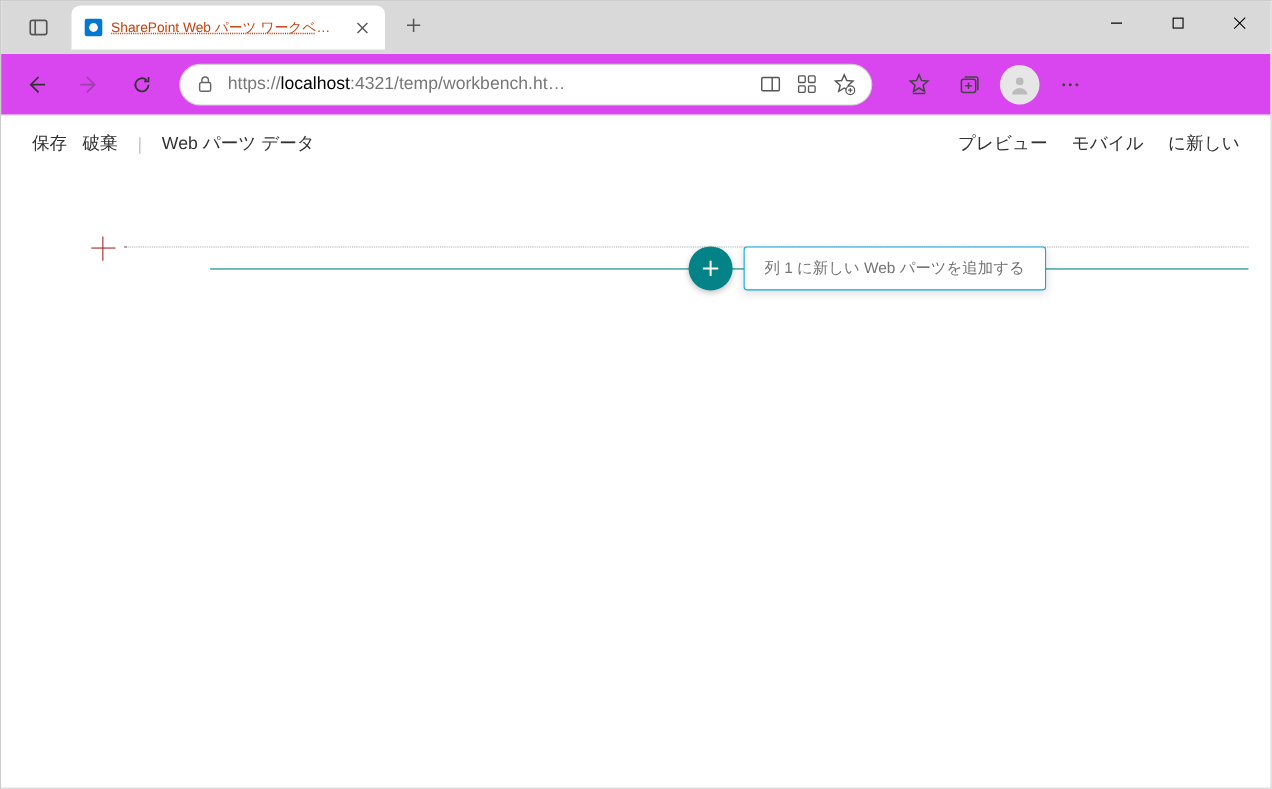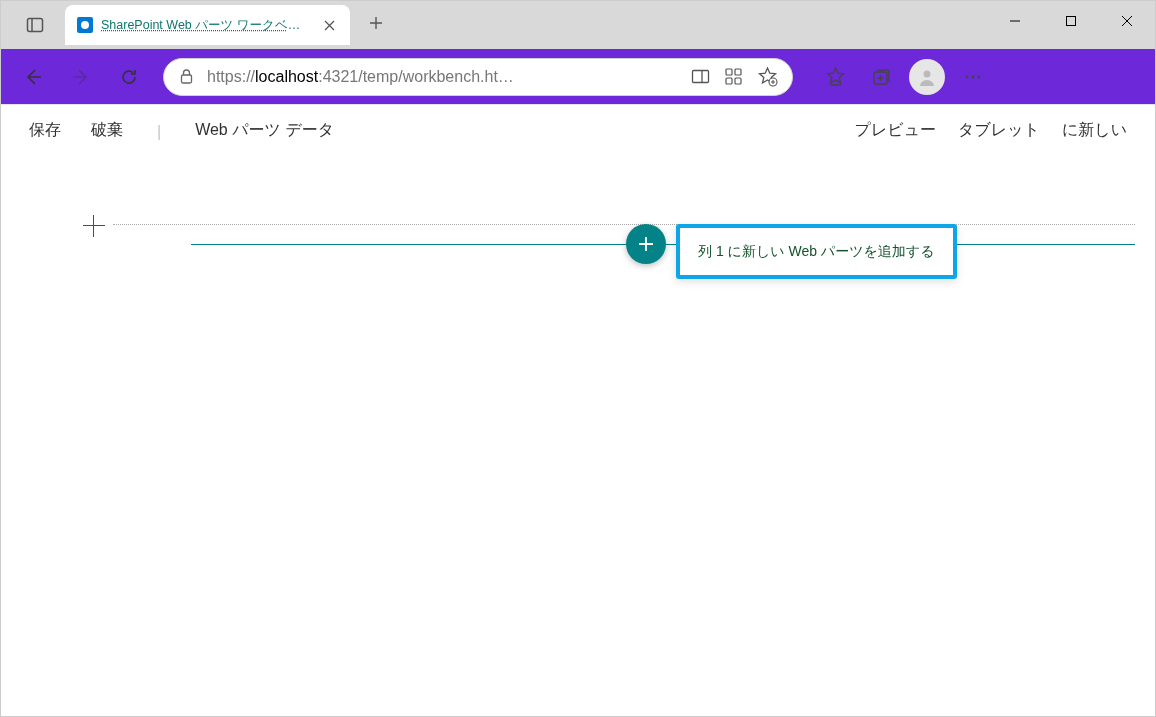--- a/index.html
+++ b/index.html
@@ -5,57 +5,57 @@
 * { margin: 0; padding: 0; box-sizing: border-box; font-family: "Segoe UI", "Yu Gothic", sans-serif; }
 body { width: 1156px; height: 717px; background: #fff; overflow: hidden; position: relative; border: 1px solid #ccc; }
 
 
 .titlebar { height: 48px; background: #d9d9d9; display: flex; align-items: flex-end; position: relative; }
 .titlebar-left { display: flex; align-items: center; height: 100%; padding: 0 8px; }
 .tab-outline-btn { width: 36px; height: 36px; display: flex; align-items: center; justify-content: center; border-radius: 4px; margin: 0 8px; }
 .tab { background: #fff; height: 40px; width: 285px; border-radius: 8px 8px 0 0; display: flex; align-items: center; padding: 0 12px; margin-left: 4px; position: relative; }
 .tab-favicon { width: 16px; height: 16px; margin-right: 8px; background: #0078d4; border-radius: 2px; display: flex; align-items: center; justify-content: center; }
 .tab-favicon svg { width: 10px; height: 10px; }
-.tab-title { font-size: 12.5px; color: #0f766e; white-space: nowrap; overflow: hidden; text-overflow: ellipsis; flex: 1; text-decoration: underline dotted; }
+.tab-title { font-size: 12.5px; color: #c2410c; white-space: nowrap; overflow: hidden; text-overflow: ellipsis; flex: 1; text-decoration: underline dotted; }
 .tab-close { width: 18px; height: 18px; display: flex; align-items: center; justify-content: center; margin-left: 8px; }
 .new-tab { width: 32px; height: 32px; display: flex; align-items: center; justify-content: center; margin-left: 10px; margin-bottom: 4px; }
 .window-controls { position: absolute; right: 0; top: 0; display: flex; height: 40px; }
 .win-btn { width: 56px; display: flex; align-items: center; justify-content: center; }
 
 
-.urlbar { height: 56px; background: #6d28d9; display: flex; align-items: center; padding: 0 10px; gap: 4px; border-bottom: 1px solid #e5e5e5; }
+.urlbar { height: 56px; background: #d946ef; display: flex; align-items: center; padding: 0 10px; gap: 4px; border-bottom: 1px solid #e5e5e5; }
 .nav-btn { width: 44px; height: 44px; display: flex; align-items: center; justify-content: center; border-radius: 6px; }
 .nav-btn.disabled svg { opacity: 0.35; }
 .addr { flex: 1; height: 38px; background: #fff; border: 1px solid #d0d0d0; border-radius: 20px; display: flex; align-items: center; padding: 0 14px; margin: 0 8px; max-width: 630px; }
 .addr-lock { margin-right: 12px; }
 .addr-text { font-size: 16px; color: #777; white-space: nowrap; overflow: hidden; flex: 1; }
 .addr-text .host { color: #000; }
 .addr-right { display: flex; gap: 14px; margin-left: 8px; }
 .addr-right > * { display: flex; align-items: center; justify-content: center; }
 .toolbar-icons { display: flex; gap: 2px; margin-left: 8px; }
 .profile { width: 36px; height: 36px; border-radius: 50%; background: #e6e6e6; display: flex; align-items: center; justify-content: center; }
 
 
 .page { position: absolute; top: 104px; left: 0; right: 0; bottom: 0; background: #fff; }
 .wb-toolbar { height: 50px; display: flex; align-items: center; padding: 0 28px; font-size: 16px; color: #323130; }
-.wb-toolbar .left { display: flex; align-items: flex-end; gap: 30px; }
+.wb-toolbar .left { display: flex; align-items: flex-end; gap: 14px; }
 .wb-toolbar .sep { color: #c8c6c4; margin: 0 4px; }
 .wb-toolbar .right { margin-left: auto; display: flex; gap: 22px; }
 .wb-toolbar span[data-interactable="true"] { cursor: pointer; }
 
 .canvas-area { position: relative; margin-top: 22px; }
 .section-plus { position: absolute; left: 82px; top: 38px; width: 22px; height: 22px; }
 .section-plus:before, .section-plus:after { content: ""; position: absolute; background: #a4262c; }
 .section-plus:before { left: 10px; top: 0; width: 1px; height: 22px; }
 .section-plus:after { top: 10px; left: 0; height: 1px; width: 22px; }
 .dotted-line { position: absolute; left: 112px; right: 20px; top: 47px; border-top: 1px dotted #aaa; }
 
 .teal-line { position: absolute; left: 190px; right: 20px; top: 67px; height: 1px; background: #038387; }
 .add-circle { position: absolute; left: 625px; top: 47px; width: 40px; height: 40px; border-radius: 50%; background: #038387; display: flex; align-items: center; justify-content: center; box-shadow: 0 2px 6px rgba(0,0,0,0.25); cursor: pointer; }
-.tooltip { position: absolute; left: 675px; top: 47px; height: 55px; background: #fff; border: 4px solid #0ea5e9; border-radius: 3px; box-shadow: 0 3px 8px rgba(0,0,0,0.12); display: flex; align-items: center; padding: 0 18px; font-size: 14px; color: #14532d; white-space: nowrap; }
+.tooltip { position: absolute; left: 675px; top: 47px; height: 40px; background: #fff; border: 1px solid #0ea5e9; border-radius: 3px; box-shadow: 0 3px 8px rgba(0,0,0,0.12); display: flex; align-items: center; padding: 0 18px; font-size: 14px; color: #737373; white-space: nowrap; }
 
 svg { display: block; }
 </style>
 </head>
 <body>
 
 <div class="titlebar" data-interactable="false">
   <div class="titlebar-left">
     <div class="tab-outline-btn" data-interactable="true">
       <svg width="18" height="18" viewBox="0 0 18 18">
@@ -186,21 +186,21 @@
 <div class="page" data-interactable="false">
   <div class="wb-toolbar" data-interactable="false">
     <div class="left">
       <span data-interactable="true">保存</span>
       <span data-interactable="true">破棄</span>
       <span class="sep" data-interactable="false">|</span>
       <span data-interactable="true">Web パーツ データ</span>
     </div>
     <div class="right">
       <span data-interactable="true">プレビュー</span>
-      <span data-interactable="true">タブレット</span>
+      <span data-interactable="true">モバイル</span>
       <span data-interactable="true">に新しい</span>
     </div>
   </div>
 
   <div class="canvas-area" data-interactable="false">
     <div class="section-plus" data-interactable="true"></div>
     <div class="dotted-line" data-interactable="false"></div>
     <div class="teal-line" data-interactable="false"></div>
     <div class="add-circle" data-interactable="true">
       <svg width="20" height="20" viewBox="0 0 20 20">

